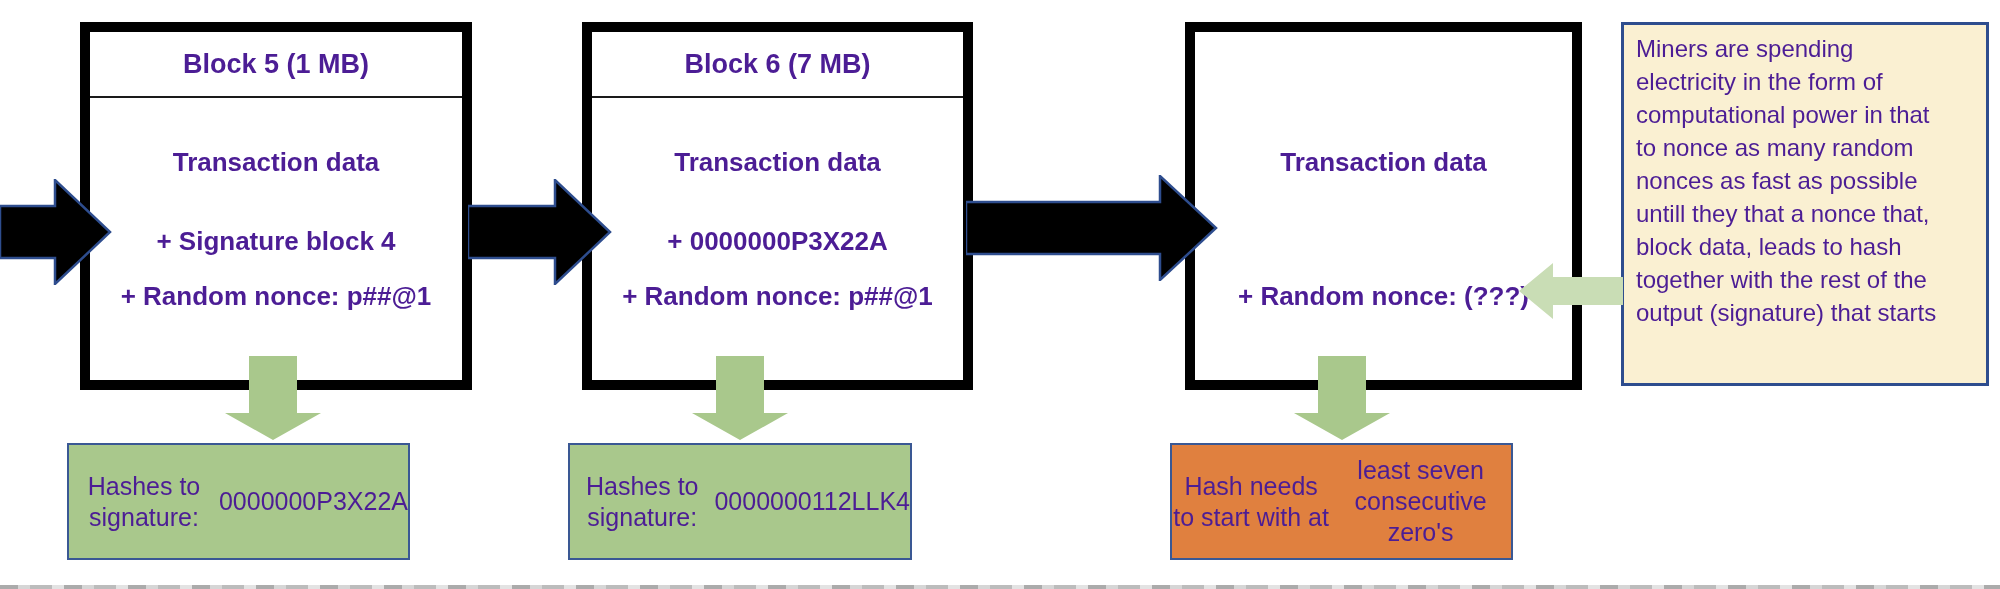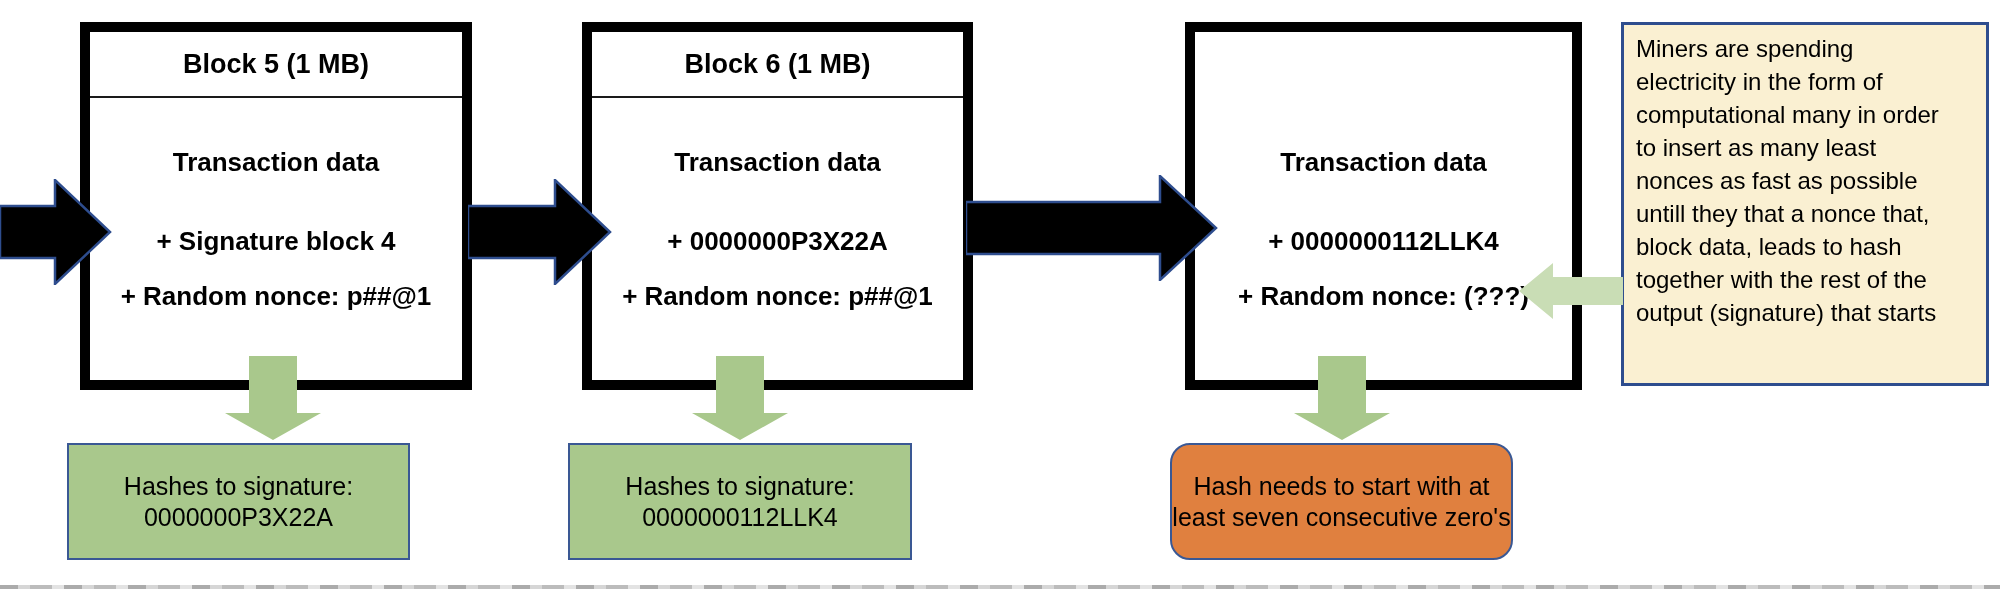--- a/index.html
+++ b/index.html
@@ -2,21 +2,21 @@
 <html><head>
 <meta charset="utf-8">
 <style>
   html, body { margin: 0; padding: 0; background: #ffffff; }
   .canvas {
     position: relative;
     width: 2000px;
     height: 589px;
     background: #ffffff;
     font-family: "Liberation Sans", sans-serif;
-    color: #000000;
+    color: #4c1d95;
     overflow: hidden;
   }
 
   
   .block {
     position: absolute;
     top: 22px;
     height: 368px;
     background: #ffffff;
     border: 10px solid #000000;
@@ -63,30 +63,30 @@
   .aleft { left: 1519px; top: 262px; width: 104px; height: 58px; }
 
   
   .hash-box {
     position: absolute;
     top: 443px;
     height: 117px;
     border: 2px solid #3a5894;
     box-sizing: border-box;
     display: flex;
-    flex-direction: column;
+    flex-direction: row;
     align-items: center;
     justify-content: center;
     font-size: 25px;
     line-height: 31px;
     text-align: center;
   }
   .hb1 { left: 67px;   width: 343px; background: #a9c88c; }
   .hb2 { left: 568px;  width: 344px; background: #a9c88c; }
-  .hb3 { left: 1170px; width: 343px; background: #e0803f; border-radius: 20px; }
+  .hb3 { left: 1170px; width: 343px; background: #e0803f; }
 
   
   .note {
     position: absolute;
     left: 1621px;
     top: 22px;
     width: 368px;
     height: 364px;
     background: #faf0d2;
     border: 3px solid #2e4d8e;
@@ -115,37 +115,36 @@
 <div class="canvas">
 
   <div class="block b5">
     <div class="block-title">Block 5 (1 MB)</div>
     <div class="block-line row1">Transaction data</div>
     <div class="block-line row2">+ Signature block 4</div>
     <div class="block-line row3">+ Random nonce: p##@1</div>
   </div>
 
   <div class="block b6">
-    <div class="block-title">Block 6 (1 MB)</div>
+    <div class="block-title">Block 6 (7 MB)</div>
     <div class="block-line row1">Transaction data</div>
     <div class="block-line row2">+ 0000000P3X22A</div>
     <div class="block-line row3">+ Random nonce: p##@1</div>
   </div>
 
   <div class="block b7">
     <div class="block-line row1">Transaction data</div>
-    <div class="block-line row2">+ 0000000112LLK4</div>
     <div class="block-line row3">+ Random nonce: (???)</div>
   </div>
 
   <div class="note">
     <div class="note-line">Miners are spending</div>
     <div class="note-line">electricity in the form of</div>
-    <div class="note-line">computational many in order</div>
-    <div class="note-line">to insert as many least</div>
+    <div class="note-line">computational power in that</div>
+    <div class="note-line">to nonce as many random</div>
     <div class="note-line">nonces as fast as possible</div>
     <div class="note-line">untill they that a nonce that,</div>
     <div class="note-line">block data, leads to hash</div>
     <div class="note-line">together with the rest of the</div>
     <div class="note-line">output (signature) that starts</div>
   </div>
 
   <svg class="arrow a1" viewBox="0 0 112 106">
     <polygon points="0,27 55,27 55,1 110,53 55,105 55,79 0,79" fill="#000000" stroke="#2e4d8e" stroke-width="2.5"></polygon>
   </svg>

